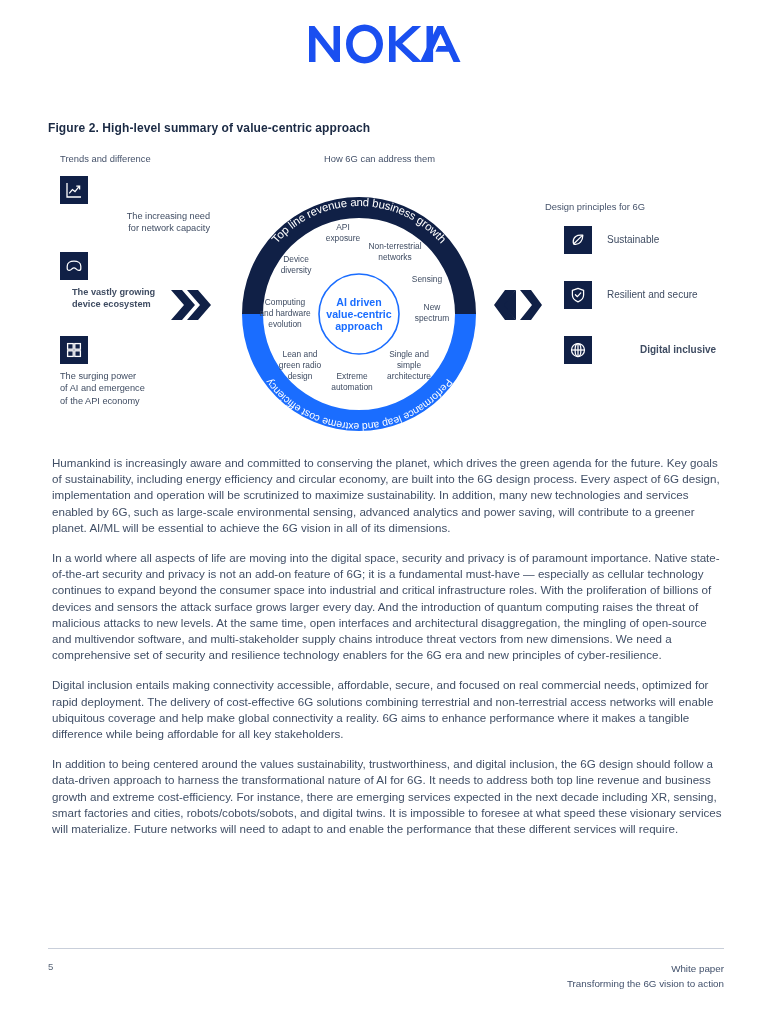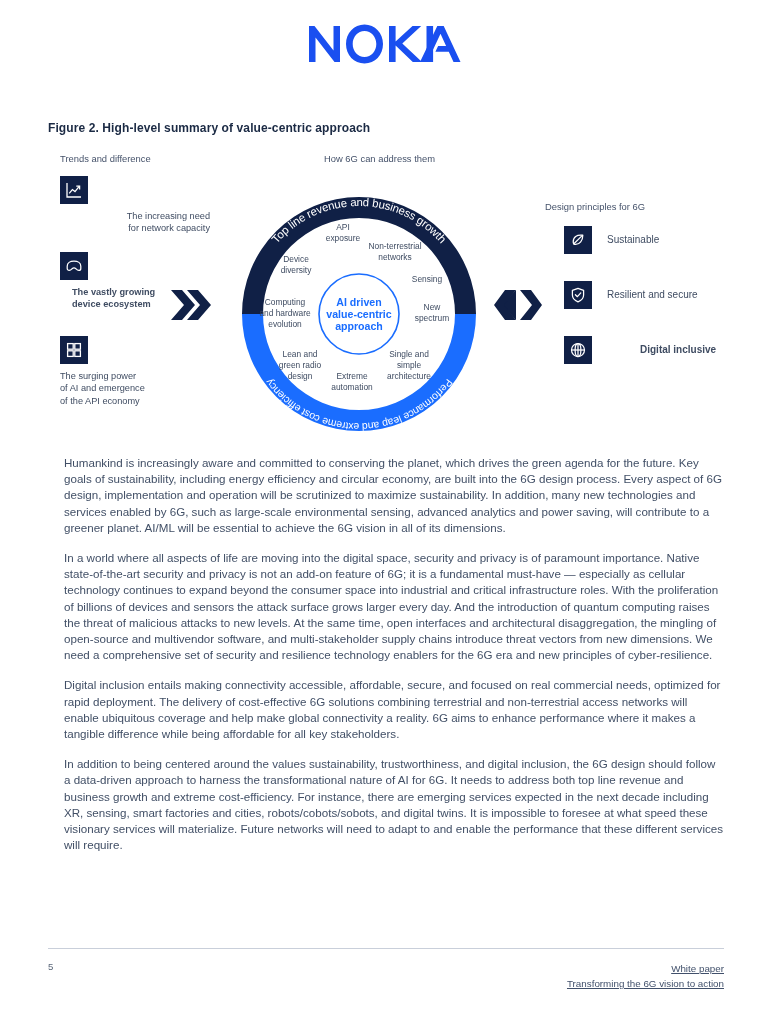--- a/index.html
+++ b/index.html
@@ -68,21 +68,21 @@
   
   .chev { position: absolute; }
 
   
   .diagram { position: absolute; left: 228px; top: 183px; width: 262px; height: 262px; }
   .diagram svg { display: block; }
 
   
   .body-copy { position: absolute; left: 48px; width: 676px; }
   .body-copy p {
-    margin: 0 0 14px 16px;
+    margin: 0 0 14px 4px;
     font-size: 11.6px;
     line-height: 16.2px;
     color: #414f66;
     text-align: left;
   }
 
   
   .footer-rule {
     position: absolute;
     left: 48px; top: 948px;
@@ -96,21 +96,21 @@
     color: #5a6679;
   }
   .footer-right {
     position: absolute;
     right: 46px; top: 961px;
     text-align: right;
     font-size: 9.8px;
     line-height: 15px;
     color: #41506b;
   }
-  .footer-right div { white-space: nowrap; text-decoration: underline; }
+  .footer-right div { white-space: nowrap; }
 </style>
 </head>
 <body>
 
 <div class="logo-wrap">
   <svg class="logo-svg" width="152" height="40" viewBox="0 0 152 40" aria-label="NOKIA">
     <g fill="#1a4ff0">
 
       <path d="M0 2 L0 38 L6.5 38 L6.5 13.5 L25.5 38 L31 38 L31 2 L24.5 2 L24.5 26.5 L5.5 2 Z"></path>
 

